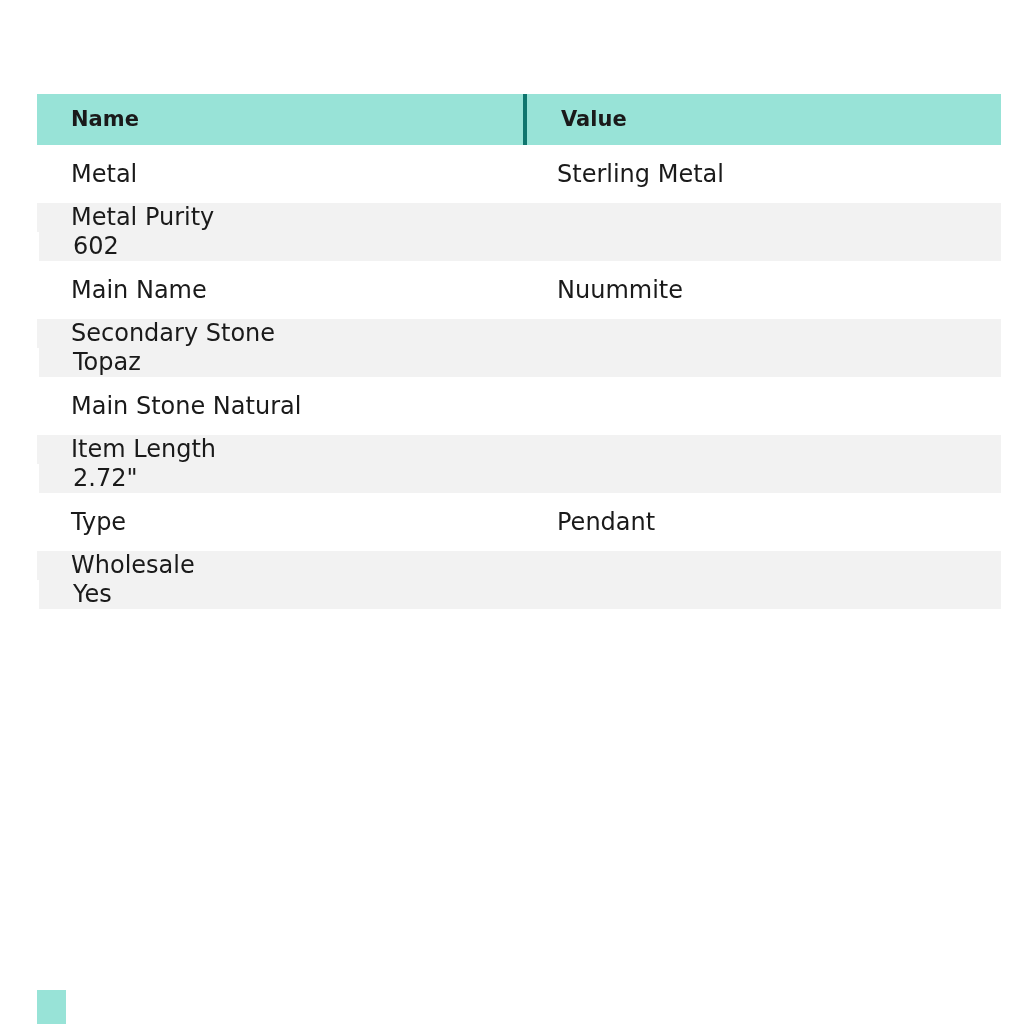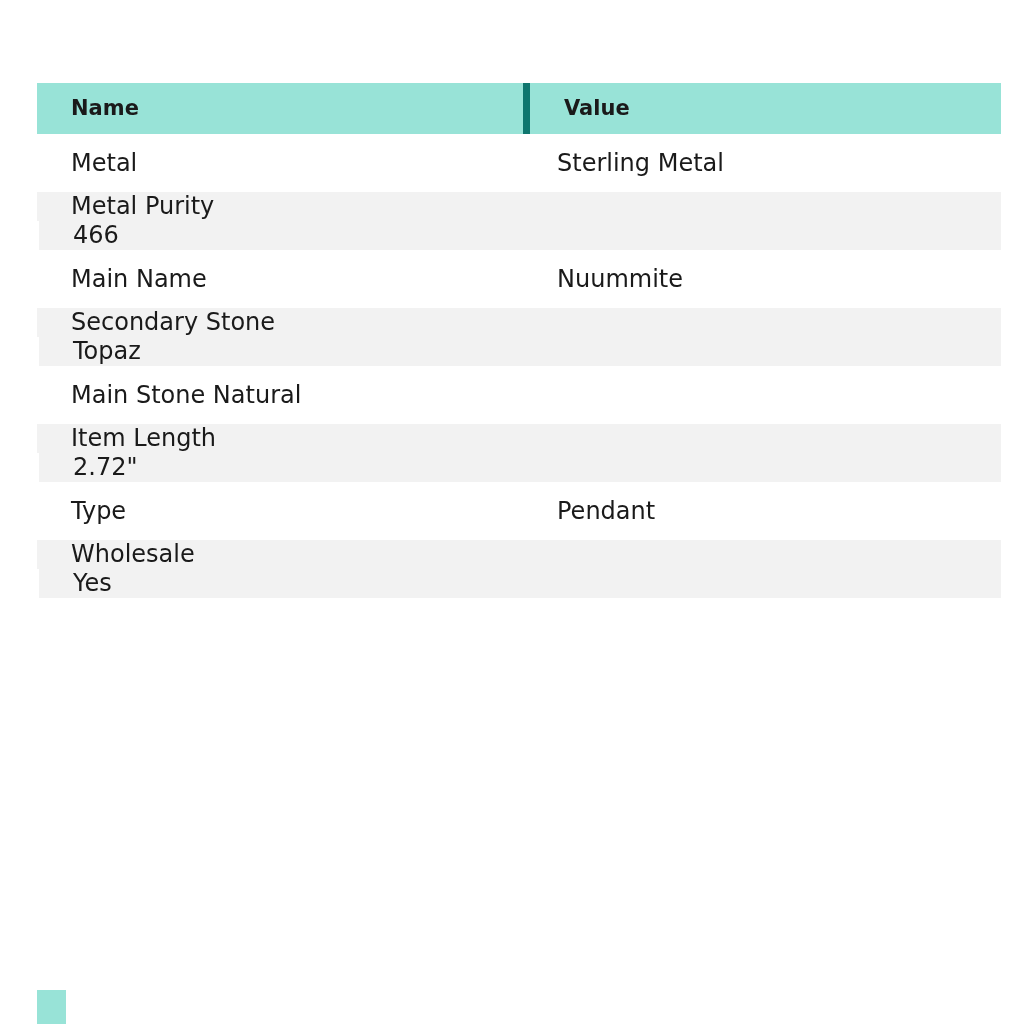--- a/index.html
+++ b/index.html
@@ -13,21 +13,21 @@
     }
     .page {
       position: relative;
       width: 1024px;
       height: 1024px;
       background: #ffffff;
     }
     .attr-table {
       position: absolute;
       left: 37px;
-      top: 83px;
+      top: 94px;
       width: 964px;
     }
     .row {
       display: flex;
       width: 100%;
       align-items: stretch;
     }
     .cell {
       display: flex;
       align-items: center;
@@ -39,21 +39,21 @@
     .cell.col-value { width: 478px; }
     .header-row {
       height: 51px;
       background: #98e3d7;
     }
     .header-row .cell {
       font-weight: bold;
       font-size: 21px;
     }
     .header-row .col-value {
-      border-left: 7px solid #0f766e;
+      border-left: 4px solid #0f766e;
     }
     .body-row { height: 58px; }
     .body-row.alt { background: #f2f2f2; flex-direction: column; }
     .body-row.alt .col-value { border-left: 2px solid #ffffff; }
     .partial-header {
       position: absolute;
       left: 37px;
       top: 990px;
       width: 29px;
       height: 34px;
@@ -72,21 +72,21 @@
       <div class="cell col-value">Value</div>
     </div>
 
     <div class="row body-row">
       <div class="cell col-name">Metal</div>
       <div class="cell col-value">Sterling Metal</div>
     </div>
 
     <div class="row body-row alt">
       <div class="cell col-name">Metal Purity</div>
-      <div class="cell col-value">466</div>
+      <div class="cell col-value">602</div>
     </div>
 
     <div class="row body-row">
       <div class="cell col-name">Main Name</div>
       <div class="cell col-value">Nuummite</div>
     </div>
 
     <div class="row body-row alt">
       <div class="cell col-name">Secondary Stone</div>
       <div class="cell col-value">Topaz</div>

